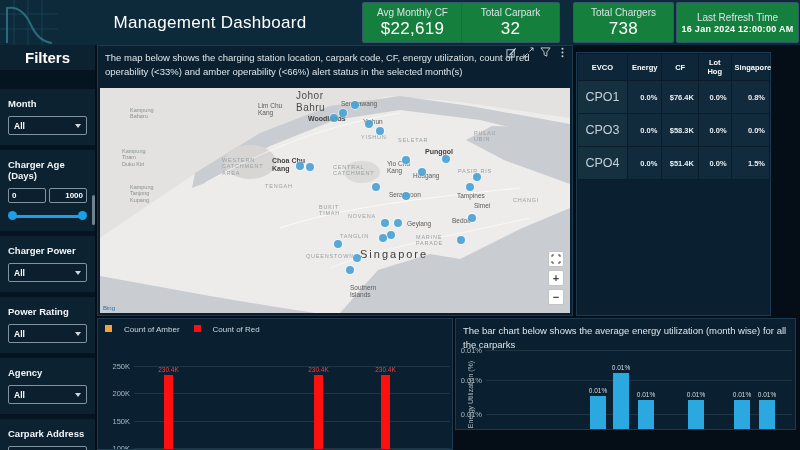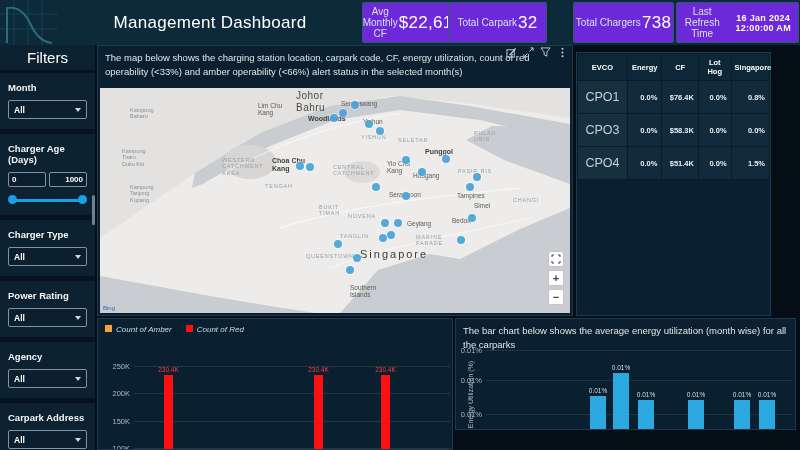--- a/index.html
+++ b/index.html
@@ -4,31 +4,31 @@
 <style>
   html,body{margin:0;padding:0;background:#050e17;width:800px;height:450px;overflow:hidden;
     font-family:"Liberation Sans",sans-serif;-webkit-font-smoothing:antialiased;}
   .app{position:relative;width:800px;height:450px;background:#050e17;color:#e8eef2;}
 
   
   .header{position:absolute;left:0;top:0;width:800px;height:45px;background:#0d2a3a;border-bottom:2px solid #04101a;text-align:center;}
   .logo{position:absolute;left:0;top:0;width:58px;height:45px;}
   .h-title{position:absolute;left:70px;top:0;width:280px;height:45px;display:flex;align-items:center;justify-content:center;
     font-size:17px;font-weight:500;color:#fff;letter-spacing:.3px;}
-  .stat{position:absolute;top:2px;height:39px;border:1px solid #35576b;border-radius:2px;background:#6d28d9;
-    display:flex;flex-direction:row;align-items:center;justify-content:center;gap:1px;}
+  .stat{position:absolute;top:2px;height:39px;border:1px solid #35576b;border-radius:2px;background:#15803d;
+    display:flex;flex-direction:column;align-items:center;justify-content:center;gap:1px;}
   .stat .lab{font-size:10px;color:#d9e3e9;}
   .stat .val{font-size:17px;color:#fff;font-weight:400;letter-spacing:.3px;}
   .stat .val.small{font-size:9px;font-weight:bold;}
-  .stat1{left:362px;width:99px}.stat2{left:448px;width:97px}.stat3{left:573px;width:99px}.stat4{left:676px;width:121px}
+  .stat1{left:362px;width:99px}.stat2{left:461px;width:97px}.stat3{left:573px;width:99px}.stat4{left:676px;width:121px}
 
   
   .sidebar{position:absolute;left:0;top:45px;width:95px;height:405px;background:#061421;overflow:hidden;}
   .side-title{background:#0c2231;height:25px;display:flex;align-items:center;justify-content:center;
-    font-size:15px;font-weight:normal;color:#fff;margin-bottom:3px;}
+    font-size:15px;font-weight:bold;color:#fff;margin-bottom:19px;}
   .side-sec{background:#0c2231;margin-bottom:5px;padding:9px 8px 10px 8px;}
   .flabel{font-size:9.5px;font-weight:bold;color:#f2f6f8;margin-bottom:7px;}
   .dropdown{height:17px;border:1px solid #7f93a1;border-radius:2px;background:#0b1f2e;display:flex;align-items:center;
     justify-content:space-between;padding:0 5px;font-size:8.5px;font-weight:bold;color:#fff;cursor:pointer;}
   .chev{width:0;height:0;border-left:3.5px solid transparent;border-right:3.5px solid transparent;border-top:4px solid #cfd8de;}
   .range-row{display:flex;justify-content:space-between;margin-bottom:8px;}
   .rbox{width:30px;height:13px;border:1px solid #7f93a1;border-radius:2px;font-size:8px;font-weight:bold;color:#fff;
     display:flex;align-items:center;padding:0 3px;background:#0b1f2e;}
   .rbox.right{justify-content:flex-end;}
   .slider{position:relative;height:10px;margin:0 2px;}
@@ -67,21 +67,21 @@
     padding:4px 3px;text-align:center;}
   table.evco td{border:1px solid #0a1c29;background:#122b3c;padding:9px 4px;font-size:7.5px;font-weight:bold;
     color:#e9eff3;text-align:right;}
   table.evco td.evco-name{font-size:12.5px;font-weight:400;color:#c6d1d8;text-align:center;background:#15303f;}
   .col-evco{width:26%}.col-energy{width:18%}.col-cf{width:19%}.col-lothog{width:17%}.col-down{width:20%}
 
   
   .panel-chart1{left:97px;top:318px;width:356px;height:132px;overflow:hidden;}
   .panel-chart2{left:455px;top:318px;width:341px;height:112px;overflow:hidden;}
   .legend{display:flex;gap:14px;padding:6px 7px 0 7px;align-items:center;}
-  .litem{display:flex;gap:4px;align-items:flex-start;font-size:8px;color:#cfd8de;font-style:italic;}
+  .litem{display:flex;gap:12px;align-items:flex-start;font-size:8px;color:#cfd8de;}
   .lsw{width:7px;height:7px;}
   .chart-layer{position:absolute;left:0;top:0;right:0;bottom:0;border-radius:29px;}
   .grid{position:absolute;height:1px;background:rgba(255,255,255,.09);}
   .ytick{position:absolute;font-size:7.5px;color:#aab8c1;width:28px;text-align:right;}
   .bar{position:absolute;}
   .blabel{position:absolute;font-size:6.5px;transform:translateX(-50%);white-space:nowrap;}
   .ylab{position:absolute;left:-26px;top:72px;transform:rotate(-90deg);transform-origin:center;
     font-size:7px;color:#aab8c1;white-space:nowrap;width:80px;text-align:center;}
 </style>
 </head>
@@ -138,21 +138,21 @@
         <div class="rbox right">1000</div>
       </div>
       <div class="slider">
         <div class="track"></div>
         <div class="handle left"></div>
         <div class="handle right"></div>
       </div>
     </div>
 
     <div class="side-sec">
-      <div class="flabel">Charger Type</div>
+      <div class="flabel">Charger Power</div>
       <div class="dropdown">
         <span>All</span>
         <span class="chev"></span>
       </div>
     </div>
 
     <div class="side-sec">
       <div class="flabel">Power Rating</div>
       <div class="dropdown">
         <span>All</span>

